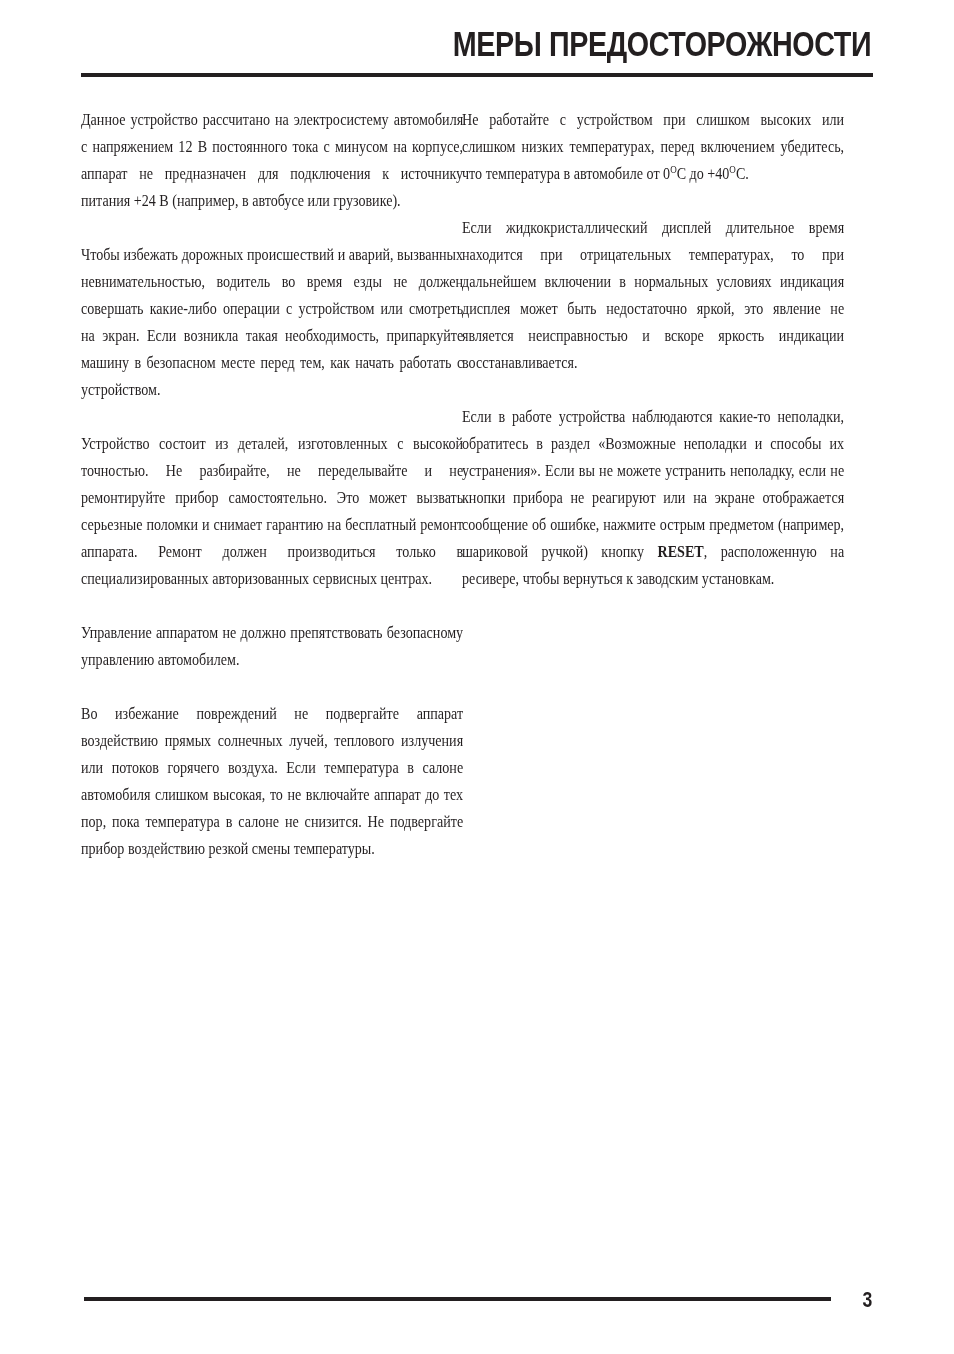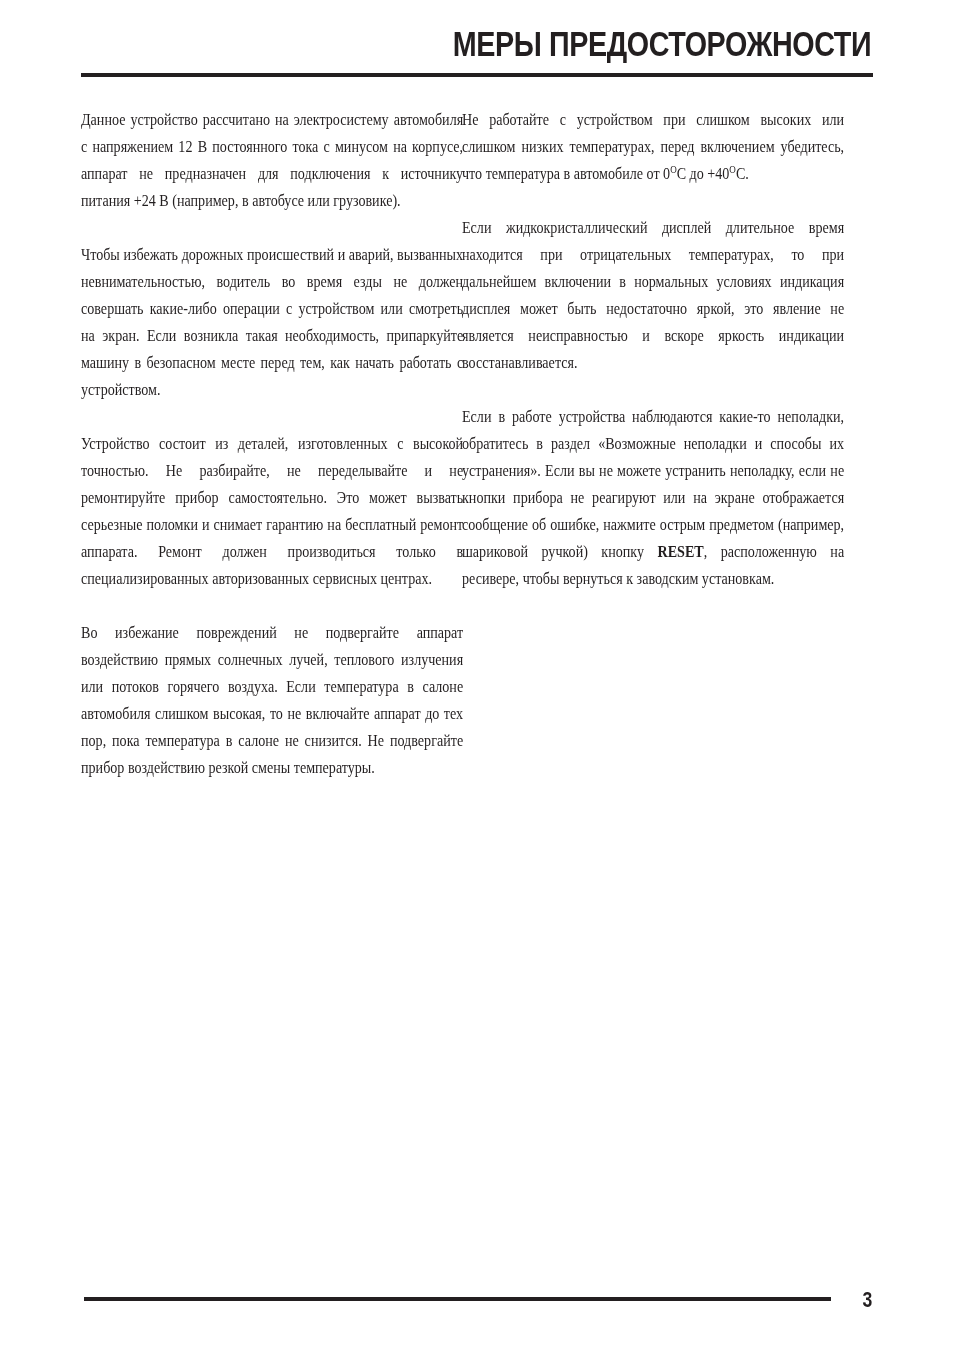--- a/index.html
+++ b/index.html
@@ -59,20 +59,23 @@
   <p class="para">
       <span class="inner">Данное устройство рассчитано на электросистему автомобиля с напряжением 12 В постоянного тока с минусом на корпусе, аппарат не предназначен для подключения к источнику питания +24 В (например, в автобусе или грузовике).</span>
     </p>
   <p class="para">
       <span class="inner">Чтобы избежать дорожных происшествий и аварий, вызванных невнимательностью, водитель во время езды не должен совершать какие-либо операции с устройством или смотреть на экран. Если возникла такая необходимость, припаркуйте машину в безопасном месте перед тем, как начать работать с устройством.</span>
     </p>
   <p class="para">
       <span class="inner">Устройство состоит из деталей, изготовленных с высокой точностью. Не разбирайте, не переделывайте и не ремонтируйте прибор самостоятельно. Это может вызвать серьезные поломки и снимает гарантию на бесплатный ремонт аппарата. Ремонт должен производиться только в специализированных авторизованных сервисных центрах.</span>
     </p>
   <p class="para">
+      <span class="inner">Управление аппаратом не должно препятствовать безопасному управлению автомобилем.</span>
+    </p>
+  <p class="para">
       <span class="inner">Во избежание повреждений не подвергайте аппарат воздействию прямых солнечных лучей, теплового излучения или потоков горячего воздуха. Если температура в салоне автомобиля слишком высокая, то не включайте аппарат до тех пор, пока температура в салоне не снизится. Не подвергайте прибор воздействию резкой смены температуры.</span>
     </p>
 </div>
 
 <div class="column col-right">
   <p class="para">
       <span class="inner"><span>Не работайте с устройством при слишком высоких или слишком низких температурах, перед включением убедитесь, что температура в автомобиле от 0</span><sup>O</sup><span>C до +40</span><sup>O</sup><span>C.</span></span>
     </p>
   <p class="para">
       <span class="inner">Если жидкокристаллический дисплей длительное время находится при отрицательных температурах, то при дальнейшем включении в нормальных условиях индикация дисплея может быть недостаточно яркой, это явление не является неисправностью и вскоре яркость индикации восстанавливается.</span>

